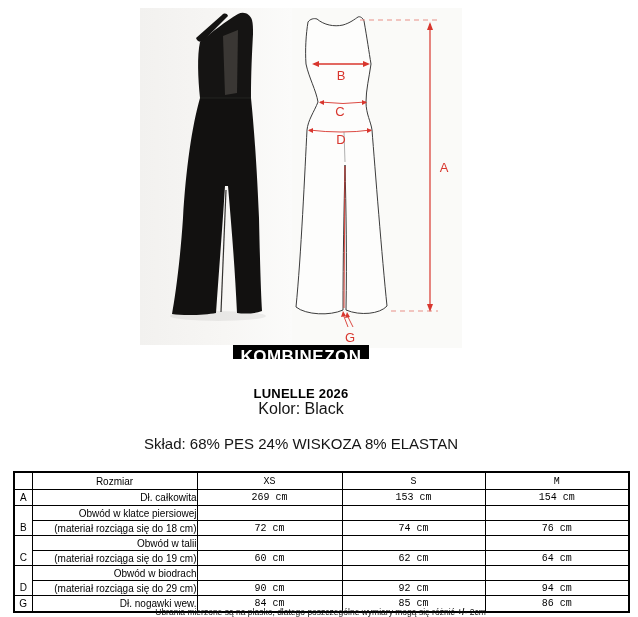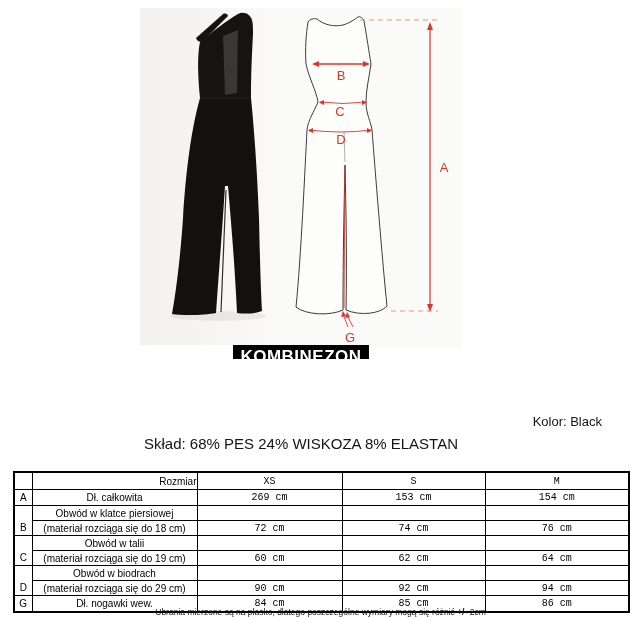--- a/index.html
+++ b/index.html
@@ -12,37 +12,37 @@
   .diagram-box { position:absolute; left:292px; top:8px;  width:170px; height:340px; }
   .photo-box svg, .diagram-box svg { display:block; }
 
   
   .title-row { position:absolute; left:0; top:345px; width:602px;
                display:flex; justify-content:center; gap:6px; }
   .title-chip { background:#000; color:#fff; font-weight:bold; font-size:17px;
                 line-height:23px; height:14px; padding:0 7px; letter-spacing:.5px; }
   .model-line { position:absolute; left:0; top:386px; width:602px; text-align:center;
                 font-weight:bold; font-size:13px; letter-spacing:.2px; }
-  .color-line { position:absolute; left:0; top:414px; width:602px; text-align:right;
-                font-size:13px; color:#151515; }
+  .color-line { position:absolute; left:0; top:400px; width:602px; text-align:center;
+                font-size:16px; color:#151515; }
   .comp-line  { position:absolute; left:0; top:435px; width:602px; text-align:center;
                 font-size:15px; color:#151515; }
 
   
   table.size { position:absolute; left:13px; top:471px; width:615px;
                border-collapse:collapse; table-layout:fixed;
                border:2px solid #000; font-size:10px; }
   table.size td { border:1px solid #000; padding:0; overflow:hidden; }
   td.letter { text-align:center; }
   td.letter.btm { vertical-align:bottom; padding-bottom:2px; }
-  td.lbl { text-align:center; padding-left:5px; }
+  td.lbl { text-align:right; padding-left:5px; }
   td.lbl.small { font-size:10px; }
   td.val { text-align:center;font-family:Liberation Mono, monospace; }
   tr.h-head td { height:16px; text-align:center; }
-  tr.h-head td.lbl { text-align:right; padding-left:0;margin-top:12px; }
+  tr.h-head td.lbl { text-align:center; padding-left:0;margin-top:12px; }
   tr.h-one  td { height:15px; }
   tr.h-sub  td { height:14px; }
 
   .footnote { position:absolute; left:13px; top:607px; width:615px; text-align:center;
               font-size:8.5px; color:#111; }
   .footnote b { font-weight:bold; }
 </style>
 </head>
 <body>
 
@@ -117,20 +117,21 @@
       <line x1="61" y1="319" x2="55" y2="307" stroke="#d8362e" stroke-width="0.9"></line>
       <polygon points="49,309 51,303 54,308" fill="#d8362e"></polygon>
       <polygon points="53,310 55,304 58,309" fill="#d8362e"></polygon>
       <text x="58" y="334" text-anchor="middle" font-size="13" fill="#d8362e" font-family="Liberation Sans, sans-serif">G</text>
     </svg>
   </div>
 
   <div class="title-row">
     <span class="title-chip">KOMBINEZON</span>
   </div>
+  <div class="model-line">LUNELLE 2026</div>
   <div class="color-line">Kolor: Black</div>
   <div class="comp-line">Skład: 68% PES 24% WISKOZA 8% ELASTAN</div>
 
   <table class="size">
     <colgroup>
       <col style="width:18px">
         <col style="width:165px">
         <col style="width:145px">
       <col style="width:143px">
         <col style="width:144px">

